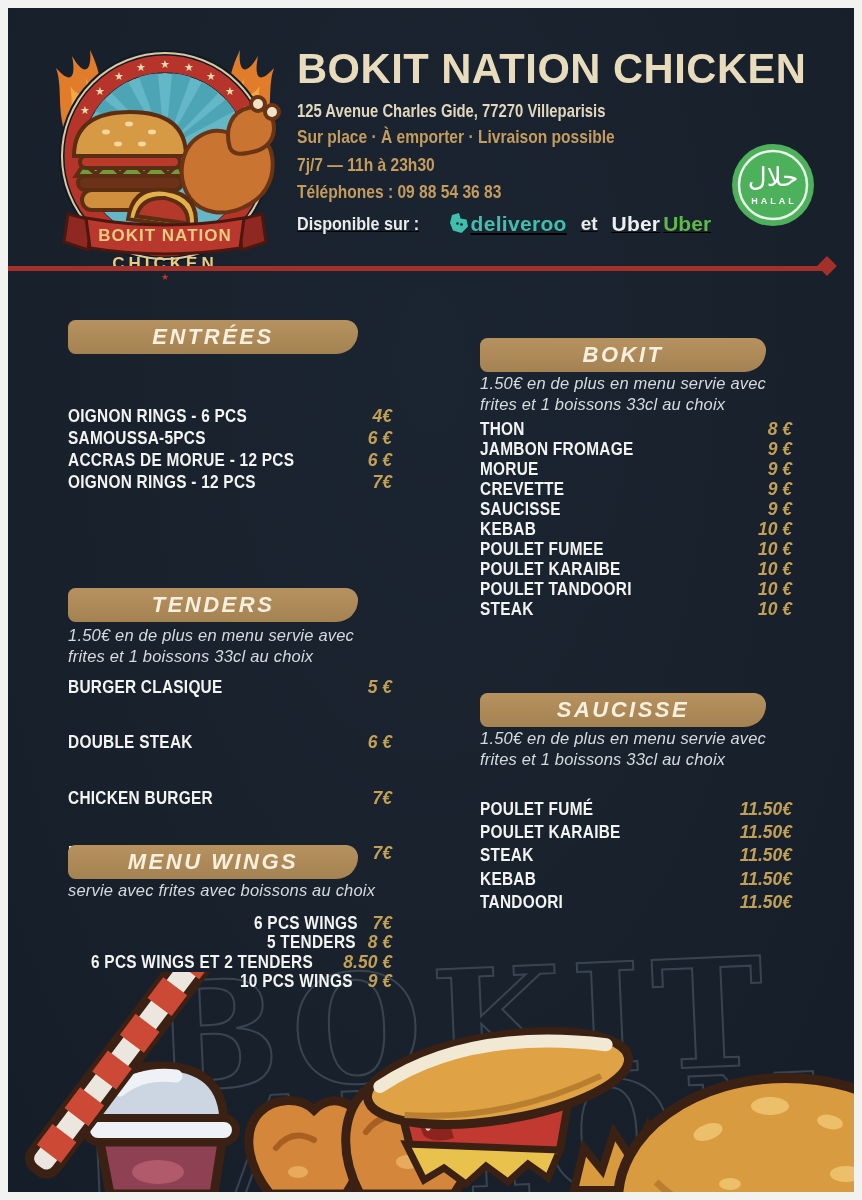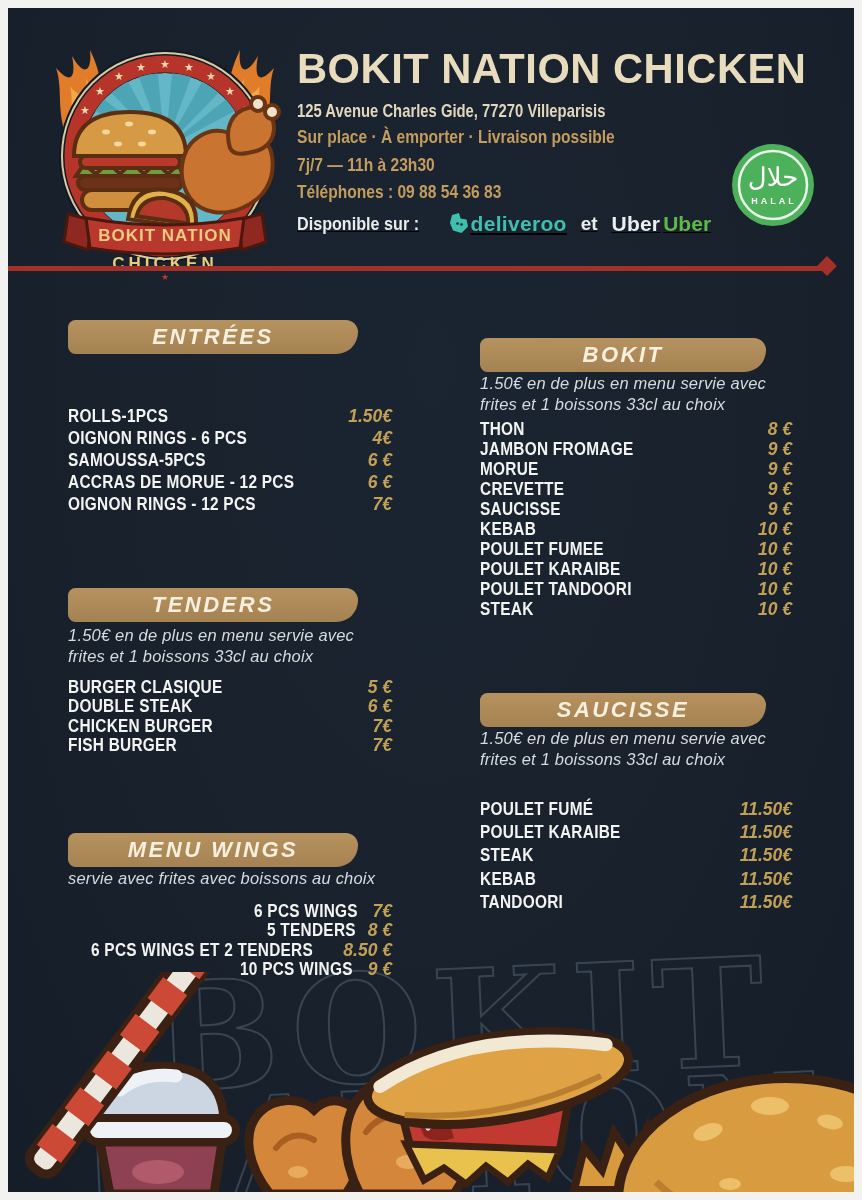--- a/index.html
+++ b/index.html
@@ -47,23 +47,23 @@
   .item-name{font-size:17.5px;font-weight:700;color:#f3f4f2;letter-spacing:.3px;white-space:nowrap;
     transform:scaleX(.88);transform-origin:0 50%;}
   .item-price{font-size:17.5px;font-weight:700;font-style:italic;color:#c2a055;white-space:nowrap;}
 
   .sec-entrees{left:60px;top:312px;width:324px;}
   .sec-entrees .banner{width:290px;}
   .sec-entrees .items{margin-top:51px;--lh:22px;}
   .sec-burgers{left:60px;top:580px;width:324px;}
   .sec-burgers .banner{width:290px;}
   .sec-burgers .subtitle{margin-top:3px;}
-  .sec-burgers .items{margin-top:11px;--lh:19.4px;}
+  .sec-burgers .items{margin-top:11px;gap:36px;--lh:19.4px;}
   .sec-wings{left:60px;top:825px;width:324px;}
-  .sec-wings .banner{width:290px;}
+  .sec-wings .banner{width:290px;margin-top:12px;}
   .sec-wings .subtitle{margin-top:1px;white-space:nowrap;}
   .sec-wings .items{margin-top:13px;align-items:flex-end;--lh:19.4px;}
   .sec-bokit{left:472px;top:330px;width:312px;}
   .sec-bokit .banner{width:286px;}
   .sec-bokit .subtitle{margin-top:1px;}
   .sec-bokit .items{margin-top:4px;--lh:20px;}
   .sec-agoulou{left:472px;top:685px;width:312px;}
   .sec-agoulou .banner{width:286px;}
   .sec-agoulou .subtitle{margin-top:1px;}
   .sec-agoulou .items{margin-top:28px;--lh:23.2px;}
@@ -199,24 +199,20 @@
     </div>
 
     <div class="divider"></div>
     <div class="divider-diamond"></div>
 
     <div class="section sec-entrees">
       <div class="banner">ENTRÉES</div>
 
       <div class="items">
           <div class="item-row">
-            <span class="item-name">ROLLS-1PCS</span>
-            <span class="item-price">1.50€</span>
-          </div>
-          <div class="item-row">
             <span class="item-name">OIGNON RINGS - 6 PCS</span>
             <span class="item-price">4€</span>
           </div>
           <div class="item-row">
             <span class="item-name">SAMOUSSA-5PCS</span>
             <span class="item-price">6 €</span>
           </div>
           <div class="item-row">
             <span class="item-name">ACCRAS DE MORUE - 12 PCS</span>
             <span class="item-price">6 €</span>

